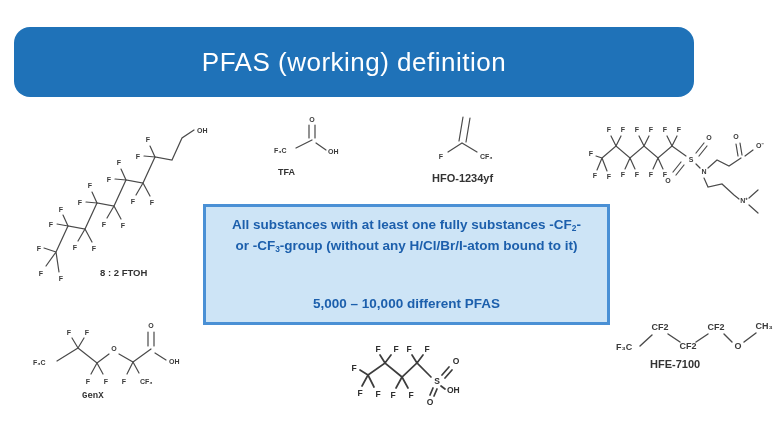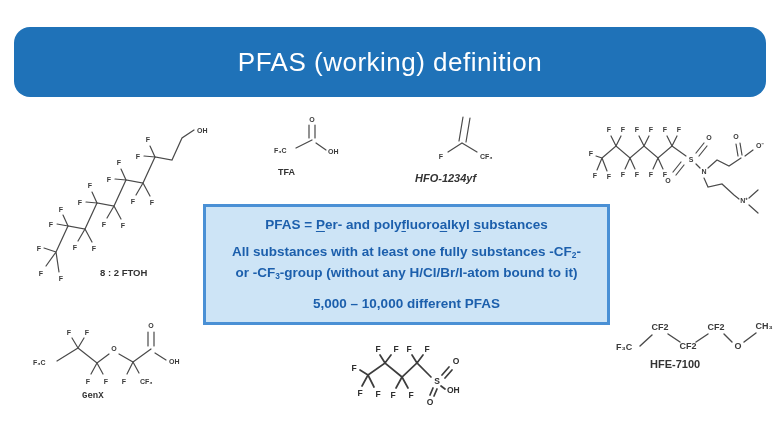--- a/index.html
+++ b/index.html
@@ -1,18 +1,18 @@
 <!DOCTYPE html>
 <html><head>
 <meta charset="utf-8">
 <style>
   html,body{margin:0;padding:0;background:#fff;}
   .slide{position:relative;width:780px;height:439px;background:#fff;overflow:hidden;
          font-family:"Liberation Sans",sans-serif;}
-  .banner{position:absolute;left:14px;top:27px;width:752px;height:70px;border-radius:16px;
+  .banner{position:absolute;left:14px;top:27px;width:680px;height:70px;border-radius:16px;
           background:#1f72b8;display:flex;align-items:center;justify-content:center;}
   .banner span{color:#ffffff;font-size:26px;letter-spacing:.5px;}
   .cap{position:absolute;text-align:left;color:#333;font-weight:bold;}
   .cap.small{font-size:9px;}
   .cap.mid{font-size:9.5px;margin-top:28px;}
   .cap.big{font-size:11px;}
   svg{position:absolute;overflow:visible;}
   svg path,svg line{stroke:#4a4a4a;stroke-width:1.2;fill:none;stroke-linecap:round;}
   svg text{fill:#3a3a3a;font-family:"Liberation Sans",sans-serif;font-size:7px;font-weight:bold;}
   svg.bold path{stroke-width:1.7;stroke:#3d3d3d;}
@@ -67,21 +67,21 @@
     <text x="58" y="42">OH</text>
   </svg>
   <div class="cap small" style="left:278px;top:167px;width:45px;">TFA</div>
 
   <svg style="left:425px;top:108px" width="90" height="62" viewBox="0 0 90 62">
     <path d="M37,35 L23,44 M37,35 L52,44"></path>
     <path d="M34,33 L38,9 M41,34 L45,10"></path>
     <text text-anchor="middle" x="16" y="51">F</text>
     <text x="55" y="51">CF₃</text>
   </svg>
-  <div class="cap big" style="left:415px;top:172px;width:80px;font-style:italic;">HFO-1234yf</div>
+  <div class="cap big" style="left:432px;top:172px;width:80px;">HFO-1234yf</div>
 
   <svg style="left:586px;top:116px" width="194" height="112" viewBox="0 0 194 112">
     <path d="M16,42 L30,30 L44,42 L58,30 L72,42 L86,30 L100,40 M110,48 L114,52 M122,52 L131,44 L143,50 L155,42 M159,40 L167,34 M118,62 L122,71 L136,68 L148,79 L153,83 M163,82 L172,74 M163,89 L172,97"></path>
     <path d="M16,42 L10,40 M16,42 L11,54 M16,42 L21,55 M30,30 L25,20 M30,30 L35,20 M44,42 L39,53 M44,42 L49,53 M58,30 L53,20 M58,30 L63,20 M72,42 L67,53 M72,42 L77,53 M86,30 L81,20 M86,30 L91,20"></path>
     <path d="M110,37 L118,27 M113,40 L121,30 M98,49 L90,59 M95,46 L87,56 M152,40 L150,28 M156,39 L154,27"></path>
     <text text-anchor="middle" x="5" y="40">F</text>
     <text text-anchor="middle" x="9" y="62">F</text>
     <text text-anchor="middle" x="23" y="63">F</text>
     <text text-anchor="middle" x="23" y="16">F</text>
     <text text-anchor="middle" x="37" y="16">F</text>
@@ -96,23 +96,20 @@
     <text text-anchor="middle" x="105" y="46">S</text>
     <text text-anchor="middle" x="123" y="24">O</text>
     <text text-anchor="middle" x="82" y="67">O</text>
     <text text-anchor="middle" x="118" y="58">N</text>
     <text text-anchor="middle" x="150" y="23">O</text>
     <text text-anchor="middle" x="174" y="32">O⁻</text>
     <text text-anchor="middle" x="158" y="87">N⁺</text>
   </svg>
 
   <div class="defbox">
-    <div>
-      <span>PFAS = </span><span class="u">P</span><span>er- and poly</span><span class="u">f</span><span>luoro</span><span class="u">a</span><span>lkyl </span><span class="u">s</span><span>ubstances</span>
-    </div>
     <div>
       <div><span>All substances with at least one fully substances -CF</span><span class="sb">2</span><span>-</span></div>
       <div><span>or -CF</span><span class="sb">3</span><span>-group (without any H/Cl/Br/I-atom bound to it)</span></div>
     </div>
     <div>5,000 – 10,000 different PFAS</div>
   </div>
 
   <svg style="left:25px;top:312px" width="175" height="88" viewBox="0 0 175 88">
     <path d="M32,49 L53,36 L72,51 L84,42 M94,42 L108,50 L126,37 M130,41 L141,48"></path>
     <path d="M123,34 L123,20 M129,34 L129,20"></path>

